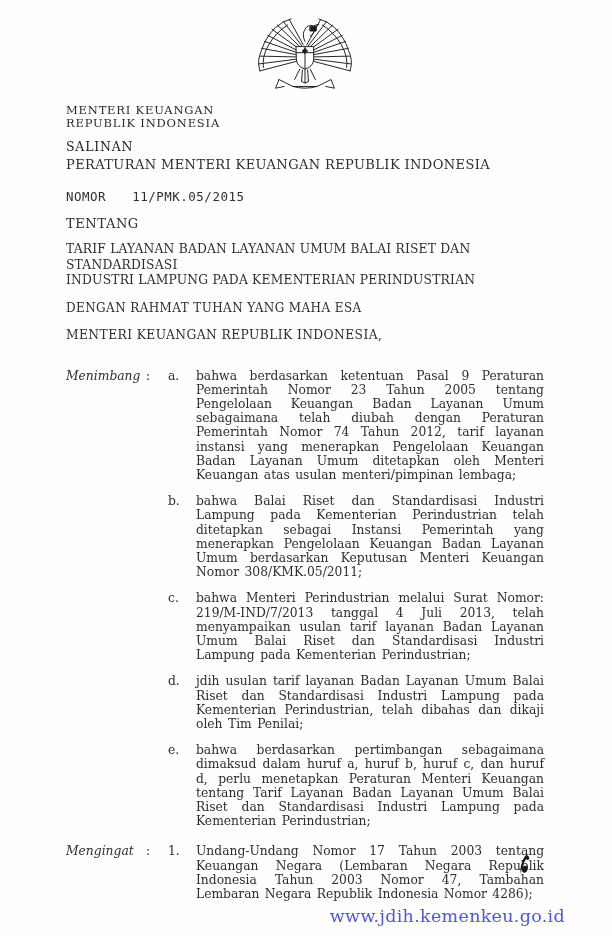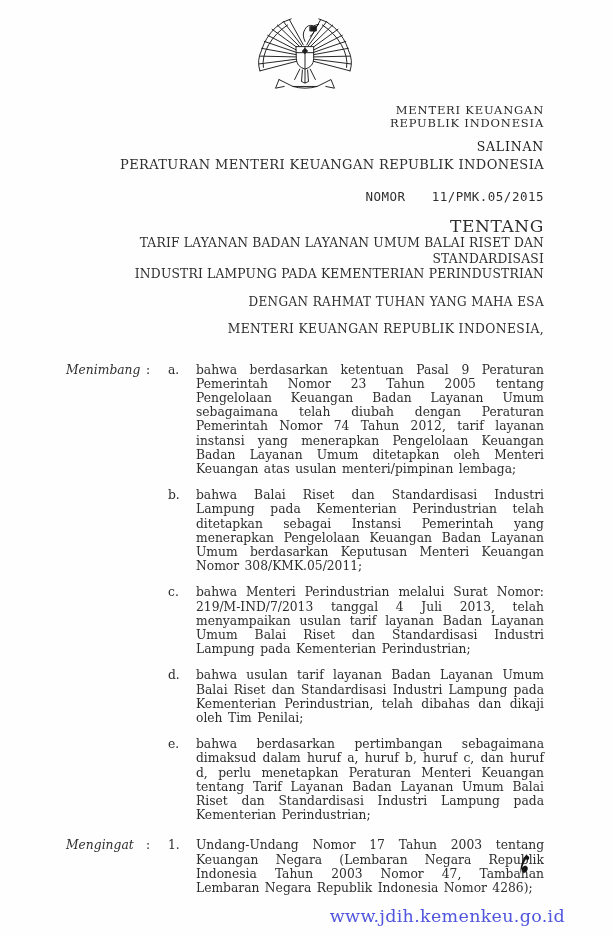--- a/index.html
+++ b/index.html
@@ -6,31 +6,31 @@
   .page{
     position:relative;
     width:612px;height:936px;
     margin:0 auto;
     background:#fefefe;
     font-family:"DejaVu Serif","Liberation Serif",serif;
     color:#2e2e2e;
     overflow:hidden;
   }
   .content{position:absolute;left:66px;right:68px;top:0;}
-  .center{text-align:right;}
+  .center{text-align:left;}
 
   .emblem-wrap{margin-top:14px;display:flex;justify-content:center;}
   .ministry{margin-top:4px;font-size:11.5px;line-height:13px;letter-spacing:0.8px;color:#2a2a2a;}
   .salinan{margin-top:9px;font-size:12.5px;font-weight:normal;letter-spacing:0.8px;color:#1d1d1d;}
 
   .reg-title{margin-top:3px;font-size:13px;letter-spacing:0.4px;}
   .nomor-line{margin-top:17px;font-size:12.5px;font-family:"DejaVu Sans Mono","Liberation Mono",monospace;letter-spacing:0.5px;}
   .nomor-line .gap{display:inline-block;width:26px;}
-  .tentang{margin-top:12px;font-size:17px;letter-spacing:0.6px;}
-  .subject{font-size:12.3px;line-height:15.5px;letter-spacing:0.2px;}
+  .tentang{margin-top:12px;font-size:13px;letter-spacing:0.6px;}
+  .subject{margin-top:11px;font-size:12.3px;line-height:15.5px;letter-spacing:0.2px;}
   .invocation{margin-top:12px;font-size:12px;letter-spacing:0.4px;}
   .issuer{margin-top:13px;font-size:12.3px;letter-spacing:0.4px;}
 
   .clauses{margin-top:27px;font-size:12.3px;line-height:14.2px;}
   .clause-row{
     display:grid;
     grid-template-columns:80px 22px 28px 1fr;
     margin-bottom:12px;
   }
   .clause-row .label{color:#2e2e2e;font-style:italic;}
@@ -121,21 +121,21 @@
       <div class="clause-row">
         <span class="label"></span>
         <span class="colon"></span>
         <span class="marker">c.</span>
         <span class="text">bahwa Menteri Perindustrian melalui Surat Nomor: 219/M-IND/7/2013 tanggal 4 Juli 2013, telah menyampaikan usulan tarif layanan Badan Layanan Umum Balai Riset dan Standardisasi Industri Lampung pada Kementerian Perindustrian;</span>
       </div>
       <div class="clause-row">
         <span class="label"></span>
         <span class="colon"></span>
         <span class="marker">d.</span>
-        <span class="text">bahwa usulan tarif layanan Badan Layanan Umum Balai Riset dan Standardisasi Industri Lampung pada Kementerian Perindustrian, telah dibahas dan dikaji oleh Tim Penilai;</span>
+        <span class="text">jdih usulan tarif layanan Badan Layanan Umum Balai Riset dan Standardisasi Industri Lampung pada Kementerian Perindustrian, telah dibahas dan dikaji oleh Tim Penilai;</span>
       </div>
       <div class="clause-row">
         <span class="label"></span>
         <span class="colon"></span>
         <span class="marker">e.</span>
         <span class="text">bahwa berdasarkan pertimbangan sebagaimana dimaksud dalam huruf a, huruf b, huruf c, dan huruf d, perlu menetapkan Peraturan Menteri Keuangan tentang Tarif Layanan Badan Layanan Umum Balai Riset dan Standardisasi Industri Lampung pada Kementerian Perindustrian;</span>
       </div>
 
       <div class="mengingat-block">
         <div class="clause-row">

